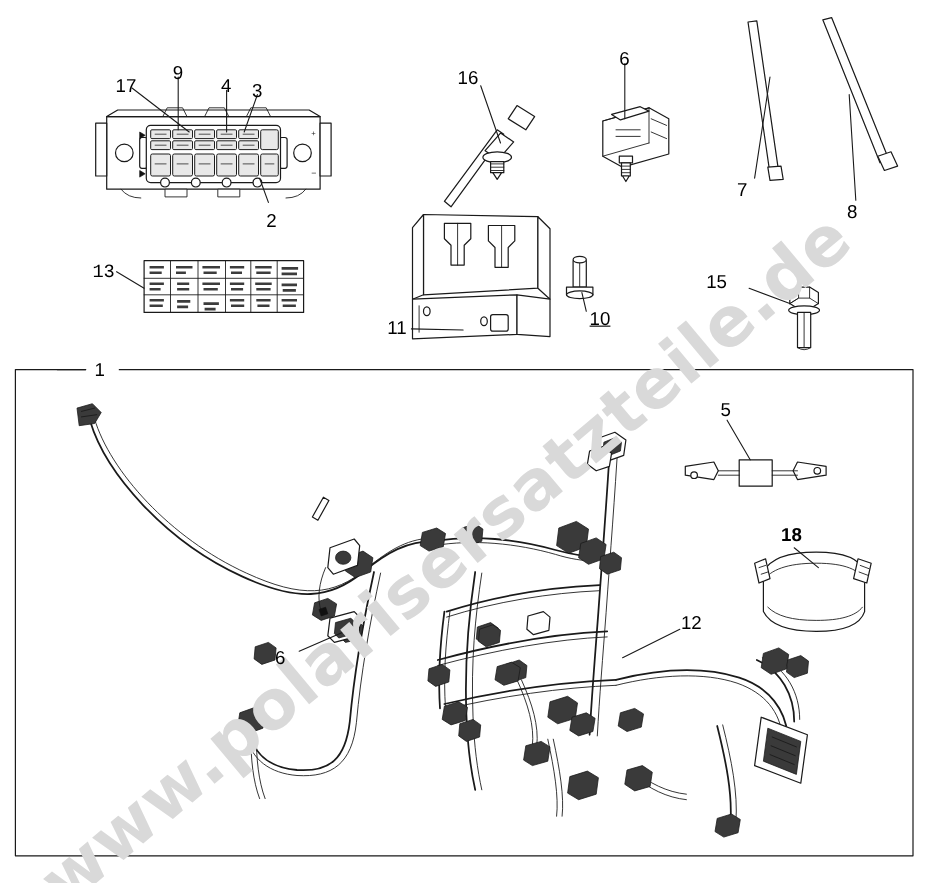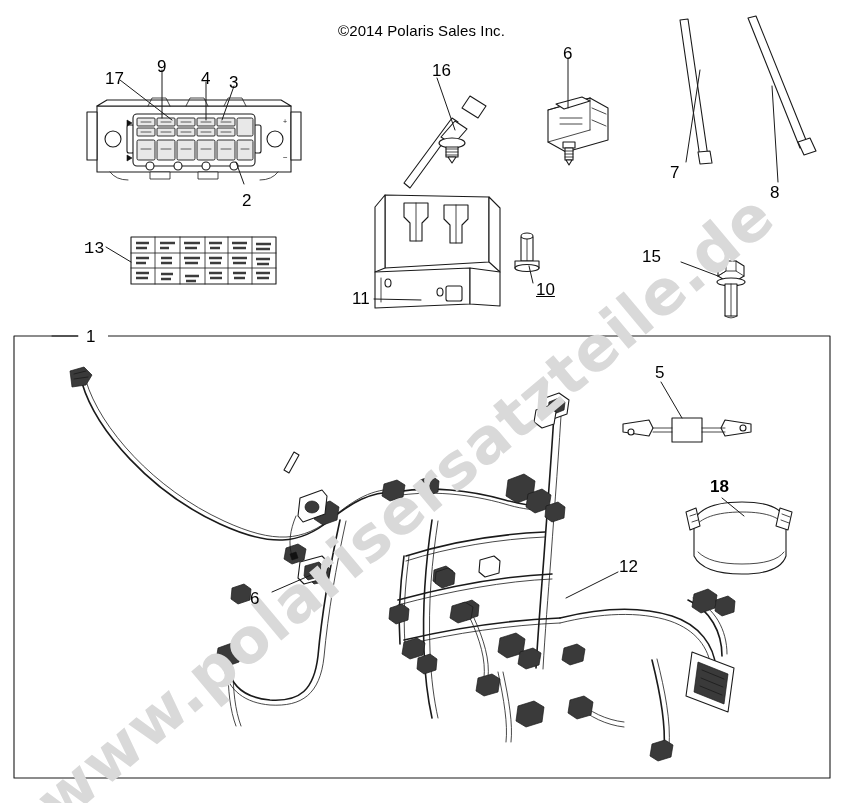--- a/index.html
+++ b/index.html
@@ -385,29 +385,28 @@
       <path class="lnT" d="M690 516 l6 -2 M692 522 l6 -2"></path>
       <path class="lnT" d="M782 514 l8 3 M781 520 l8 3"></path>
       <path class="lead" d="M722 498 L744 516"></path>
     </g>
   </svg>
 
   <div class="watermark-layer">
     <div class="wm-text" style="left:22px; top:782px; transform: rotate(-40deg);">www.polarisersatzteile.de</div>
   </div>
 
-  <div class="copyright">©2014 Polaris Sales Inc.</div>
 
   <div class="callout" style="left:105px; top:70px;">17</div>
   <div class="callout" style="left:157px; top:58px;">9</div>
   <div class="callout" style="left:201px; top:70px;">4</div>
   <div class="callout" style="left:229px; top:74px;">3</div>
   <div class="callout" style="left:242px; top:192px;">2</div>
   <div class="callout" style="left:84px;  top:240px;font-family:Liberation Mono, monospace;">13</div>
-  <div class="callout" style="left:432px; top:62px;">16</div>
+  <div class="callout" style="left:416px; top:62px;">16</div>
   <div class="callout" style="left:563px; top:45px;">6</div>
   <div class="callout" style="left:670px; top:164px;">7</div>
   <div class="callout" style="left:770px; top:184px;">8</div>
   <div class="callout" style="left:352px; top:274px;margin-top:16px;">11</div>
   <div class="callout" style="left:536px; top:281px;text-decoration:underline;">10</div>
   <div class="callout" style="left:642px; top:248px;">15</div>
   <div class="callout" style="left:86px;  top:328px;">1</div>
   <div class="callout" style="left:655px; top:364px;">5</div>
   <div class="callout" style="left:710px; top:478px;font-weight:bold;">18</div>
   <div class="callout" style="left:619px; top:558px;">12</div>

